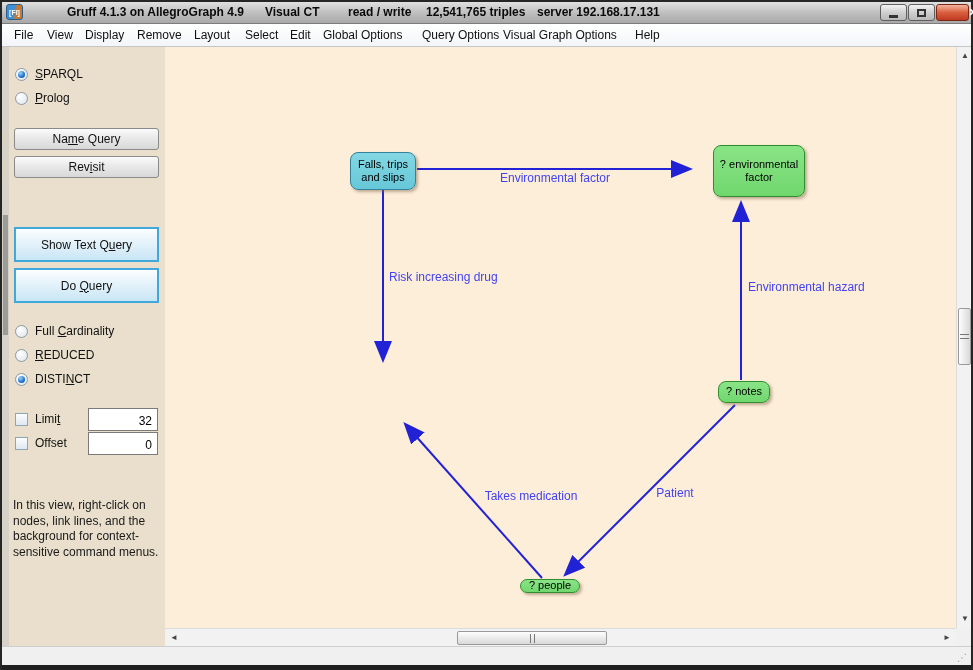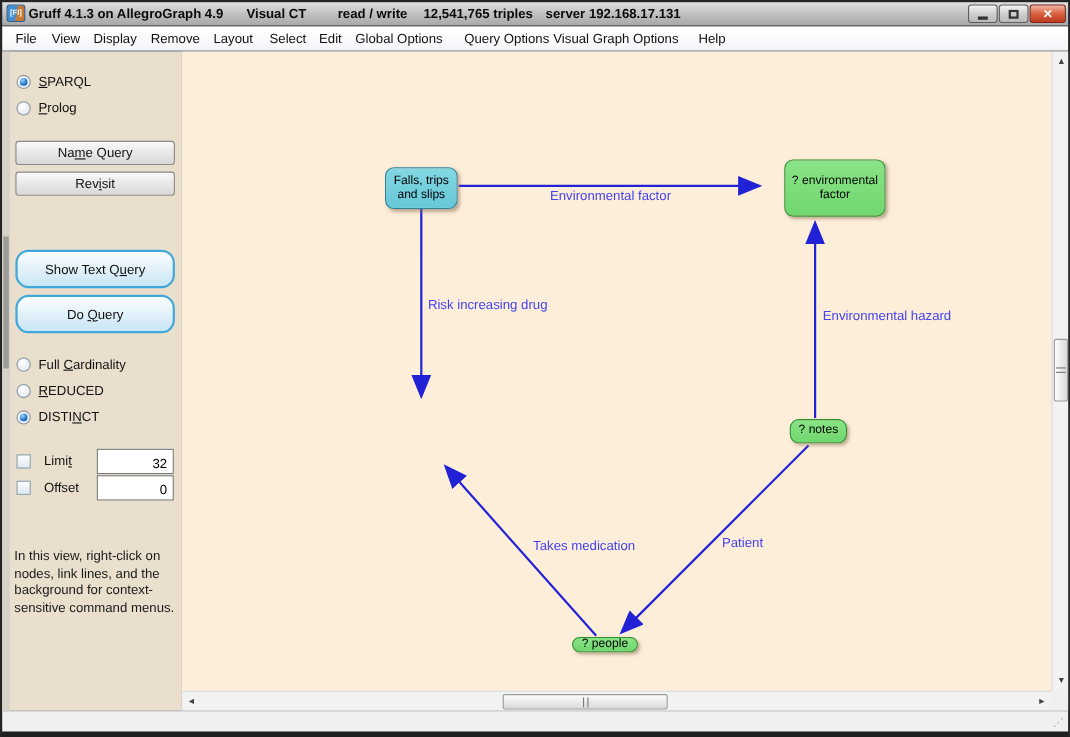--- a/index.html
+++ b/index.html
@@ -3,21 +3,21 @@
 <meta charset="utf-8">
 <style>
   * { margin:0; padding:0; box-sizing:border-box; }
   html,body { width:973px; height:670px; font-family:"Liberation Sans", sans-serif; }
   .window { position:relative; width:973px; height:670px; background:#1f1f1f;
             border-left:2px solid #252525; border-right:2px solid #252525; border-top:2px solid #252525; }
 
   
   .titlebar { position:relative; height:22px; background:linear-gradient(#e0e0e0,#bdbdbd 55%,#a9a9a9);
               border-bottom:1px solid #7c7c7c; font-size:12px; font-weight:600; color:#0a0a0a; }
-  .titlebar span { position:absolute; top:3px; white-space:nowrap; }
+  .titlebar span { position:absolute; top:3px; white-space:nowrap;margin-left:41px; }
   .app-icon { position:absolute; left:4px; top:2px; width:17px; height:16px; border-radius:3px;
               background:linear-gradient(100deg,#3f8fd6 45%,#c9782e 60%); color:#fff;
               font-size:7px; font-weight:700; display:flex; align-items:center; justify-content:center;
               border:1px solid #2a5d8a; }
   .win-btn { position:absolute; top:2px; height:17px; border:1px solid #5f5f5f; border-radius:3px;
              background:linear-gradient(#f4f4f4,#cfcfcf 50%,#b9b9b9); display:flex; align-items:center; justify-content:center; }
   .btn-min { left:878px; width:27px; } .btn-max { left:906px; width:27px; }
   .btn-close { left:934px; width:33px; background:linear-gradient(#f2b5a0,#d9603f 50%,#bf3a22); border-color:#7e2514;
                color:#fff; font-size:11px; font-weight:700; }
   .glyph-min { width:9px; height:3px; background:#333; margin-top:7px; }
@@ -37,24 +37,24 @@
   .radio-row { position:absolute; left:13px; display:flex; align-items:center; gap:7px; cursor:default; }
   .radio { width:13px; height:13px; border-radius:50%; border:1px solid #8b9aa6;
            background:radial-gradient(circle at 35% 30%, #ffffff, #dbe4ea); flex:none; position:relative; }
   .radio.checked::after { content:""; position:absolute; left:2px; top:2px; width:7px; height:7px; border-radius:50%;
            background:radial-gradient(circle at 35% 30%, #9fd8f0, #1e6fd0 60%, #124f93); }
   .key { text-decoration:underline; }
 
   .side-btn { position:absolute; left:12px; width:145px; height:22px; border:1px solid #8a8a8a; border-radius:3px;
               background:linear-gradient(#fbfbfb,#e9e9e9 45%,#d8d8d8); font-size:12px; color:#111;
               display:flex; align-items:center; justify-content:center; cursor:default; }
-  .side-btn.blue { height:35px; border:2px solid #41a8dc; border-radius:12px;
+  .side-btn.blue { height:35px; border:2px solid #41a8dc; border-radius:0;
                    background:linear-gradient(#fcfeff,#e4f2fa 45%,#c9e6f5); }
 
-  .check-row { position:absolute; left:13px; display:flex; align-items:center; gap:12px; cursor:default; }
+  .check-row { position:absolute; left:13px; display:flex; align-items:center; gap:7px; cursor:default; }
   .checkbox { width:13px; height:13px; border:1px solid #8fa4b5; background:linear-gradient(#fdfdfd,#dde9f2); flex:none; }
   .num-field { position:absolute; left:86px; width:70px; height:23px; border:1px solid #7a7a7a; background:#fff;
                font-size:12px; text-align:right; padding:3px 5px 0 0; color:#000; }
   .help-text { position:absolute; left:11px; top:451px; width:150px; line-height:1.3; color:#1a1a1a; }
 
   
   .canvas-wrap { position:relative; width:806px; height:599px; background:#f0f0f0; }
   .canvas { position:absolute; left:0; top:0; width:791px; height:581px; background:#fdeeda; overflow:hidden; }
   .canvas svg { position:absolute; left:0; top:0; }
 

